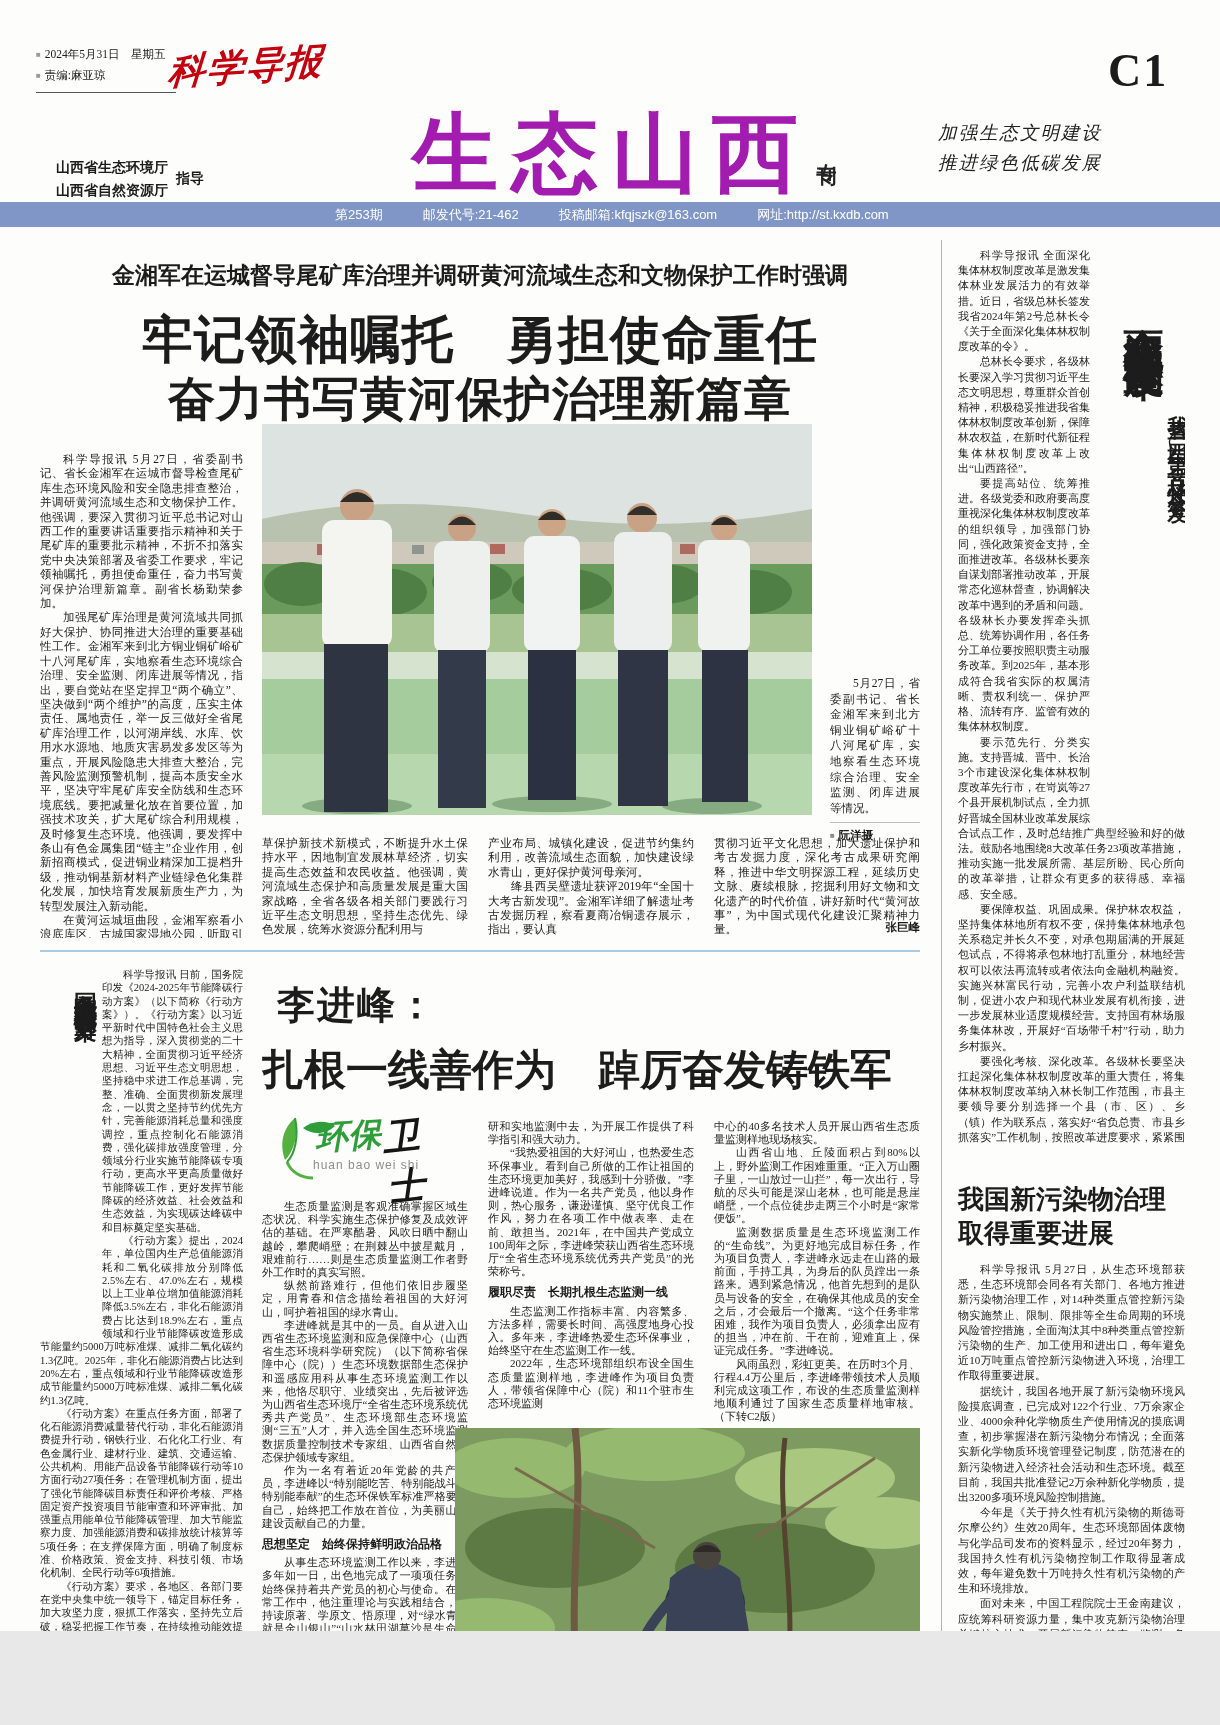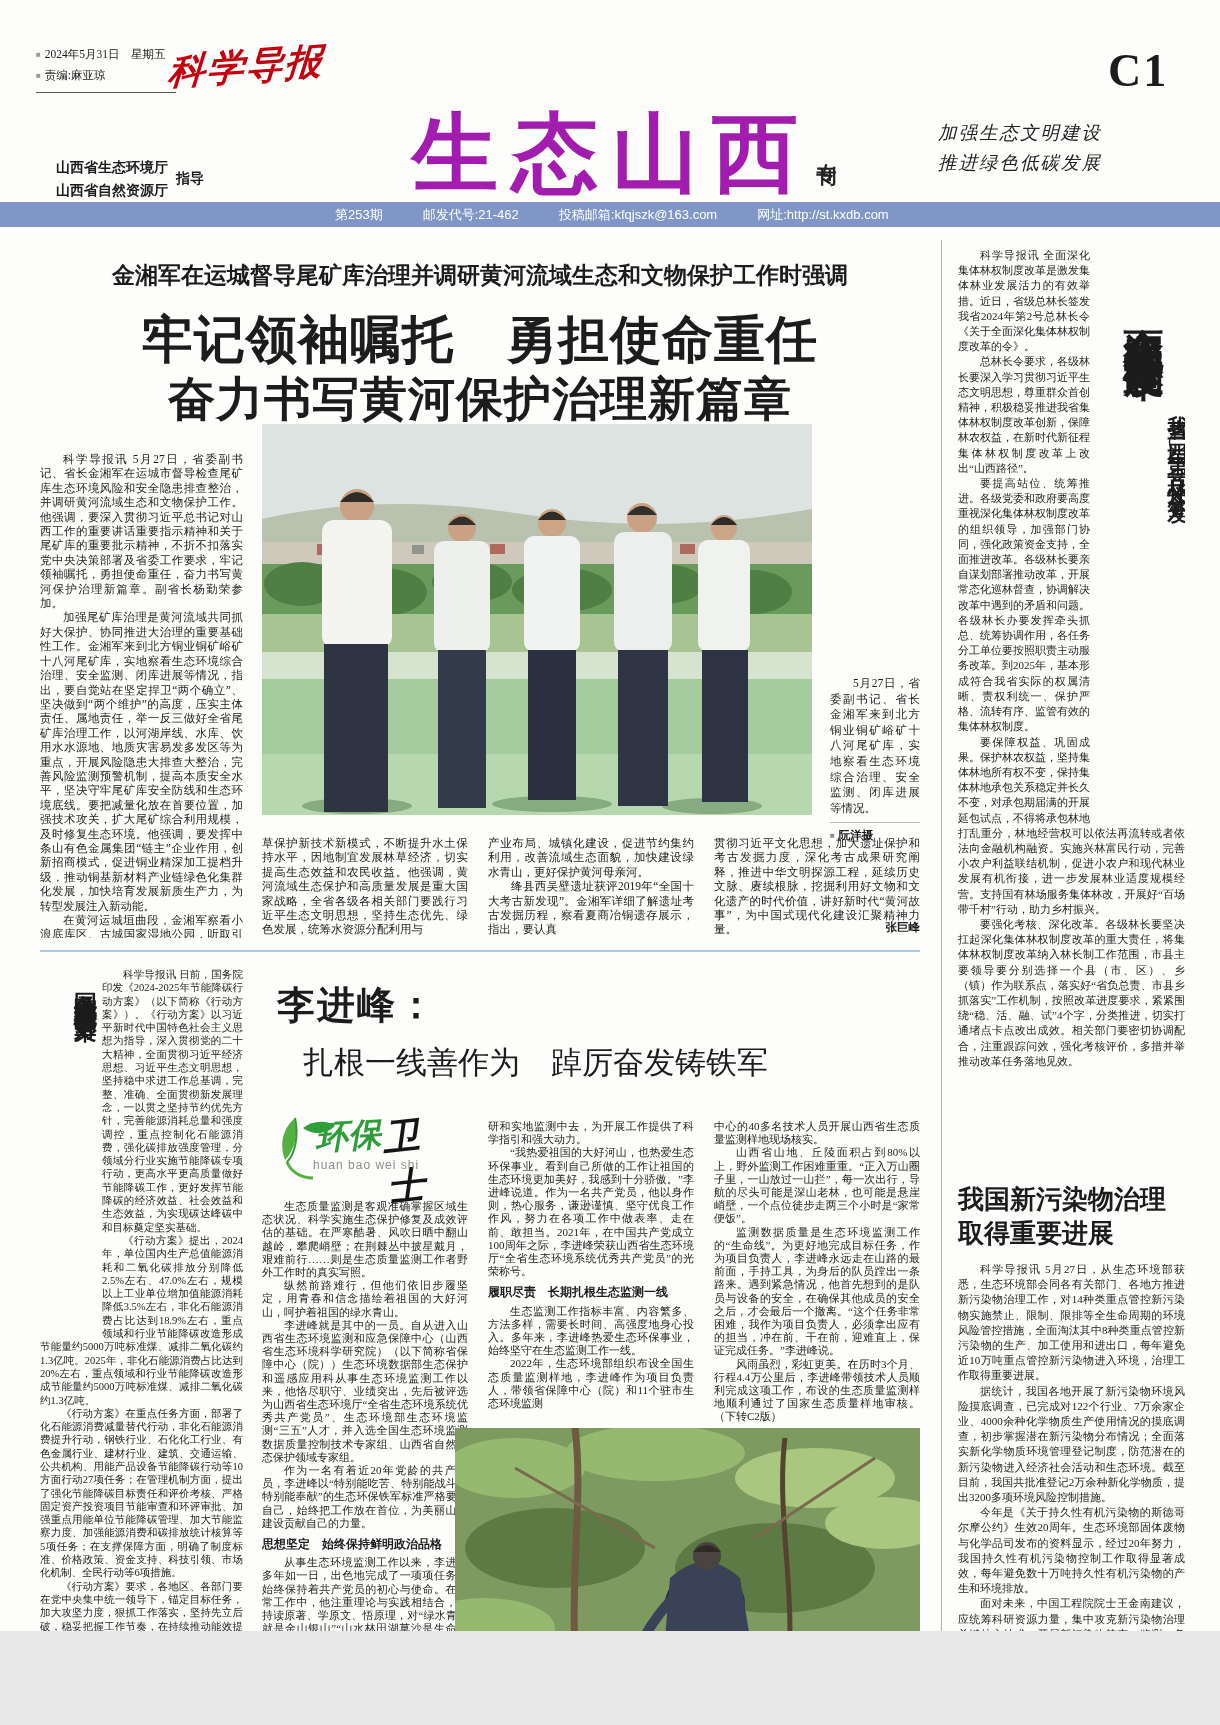--- a/index.html
+++ b/index.html
@@ -42,21 +42,21 @@
   .bcolA{left:262px;} .bcolB{left:488px;} .bcolC{left:714px;}
   .main-byline{left:770px;top:920px;width:150px;font-size:11.5px;}
   .sep{left:40px;top:950px;width:880px;height:2px;background:#a9c9e6;}
   
   .gwy{left:40px;top:968px;width:203px;height:745px;overflow:hidden;font-size:10.5px;line-height:13.3px;}
   .gwy-title{float:left;writing-mode:vertical-rl;height:360px;width:52px;margin:6px 10px 6px 0;
              font-size:23px;font-weight:bold;letter-spacing:2px;text-align:left;}
   .gwy .byline{font-size:11px;margin-top:-13.3px;}
   
   .ljf-h1{left:277px;top:980px;font-size:38px;font-weight:bold;letter-spacing:2px;}
-  .ljf-h2{left:262px;top:1042px;width:658px;font-size:31px;font-weight:normal;white-space:nowrap;margin-left:41px;}
+  .ljf-h2{left:262px;top:1042px;width:658px;font-size:42px;font-weight:bold;white-space:nowrap;}
   .ljf-logo{left:273px;top:1110px;width:182px;height:76px;}
   .ljf-logo .cn1{position:absolute;left:42px;top:4px;font-size:33px;font-weight:900;color:#2f9e3a;
                  font-style:italic;transform:rotate(-4deg);}
   .ljf-logo .cn2{position:absolute;left:112px;top:0px;font-size:37px;font-weight:900;color:#151515;
                  font-style:italic;transform:rotate(-6deg);}
   .ljf-logo .py{position:absolute;left:40px;top:48px;font-size:12px;color:#8d8d8d;letter-spacing:1px;}
   .ljcol{width:206px;overflow:hidden;font-size:11px;line-height:13.2px;}
   .ljcol1{left:262px;top:1200px;height:505px;}
   .ljcol2{left:488px;top:1120px;height:302px;}
   .ljcol3{left:714px;top:1120px;height:302px;}
@@ -279,20 +279,21 @@
 
   <div class="abs fr">
     <div class="fr-block">
       <div class="fr-kicker">我省二〇二四年第二号总林长令签发</div>
       <div class="fr-title">全面深化集体林权制度改革</div>
     </div>
     <div>
         <p class="para">科学导报讯 全面深化集体林权制度改革是激发集体林业发展活力的有效举措。近日，省级总林长签发我省2024年第2号总林长令《关于全面深化集体林权制度改革的令》。</p>
         <p class="para">总林长令要求，各级林长要深入学习贯彻习近平生态文明思想，尊重群众首创精神，积极稳妥推进我省集体林权制度改革创新，保障林农权益，在新时代新征程集体林权制度改革上改出“山西路径”。</p>
         <p class="para">要提高站位、统筹推进。各级党委和政府要高度重视深化集体林权制度改革的组织领导，加强部门协同，强化政策资金支持，全面推进改革。各级林长要亲自谋划部署推动改革，开展常态化巡林督查，协调解决改革中遇到的矛盾和问题。各级林长办要发挥牵头抓总、统筹协调作用，各任务分工单位要按照职责主动服务改革。到2025年，基本形成符合我省实际的权属清晰、责权利统一、保护严格、流转有序、监管有效的集体林权制度。</p>
+        <p class="para">要示范先行、分类实施。支持晋城、晋中、长治3个市建设深化集体林权制度改革先行市，在岢岚等27个县开展机制试点，全力抓好晋城全国林业改革发展综合试点工作，及时总结推广典型经验和好的做法。鼓励各地围绕8大改革任务23项改革措施，推动实施一批发展所需、基层所盼、民心所向的改革举措，让群众有更多的获得感、幸福感、安全感。</p>
         <p class="para">要保障权益、巩固成果。保护林农权益，坚持集体林地所有权不变，保持集体林地承包关系稳定并长久不变，对承包期届满的开展延包试点，不得将承包林地打乱重分，林地经营权可以依法再流转或者依法向金融机构融资。实施兴林富民行动，完善小农户利益联结机制，促进小农户和现代林业发展有机衔接，进一步发展林业适度规模经营。支持国有林场服务集体林改，开展好“百场带千村”行动，助力乡村振兴。</p>
         <p class="para">要强化考核、深化改革。各级林长要坚决扛起深化集体林权制度改革的重大责任，将集体林权制度改革纳入林长制工作范围，市县主要领导要分别选择一个县（市、区）、乡（镇）作为联系点，落实好“省负总责、市县乡抓落实”工作机制，按照改革进度要求，紧紧围绕“稳、活、融、试”4个字，分类推进，切实打通堵点卡点改出成效。相关部门要密切协调配合，注重跟踪问效，强化考核评价，多措并举推动改革任务落地见效。</p>
       </div>
 
   </div>
 
   <div class="abs np-hl sans">
     <div>我国新污染物治理</div>
     <div>取得重要进展</div>
   </div>

